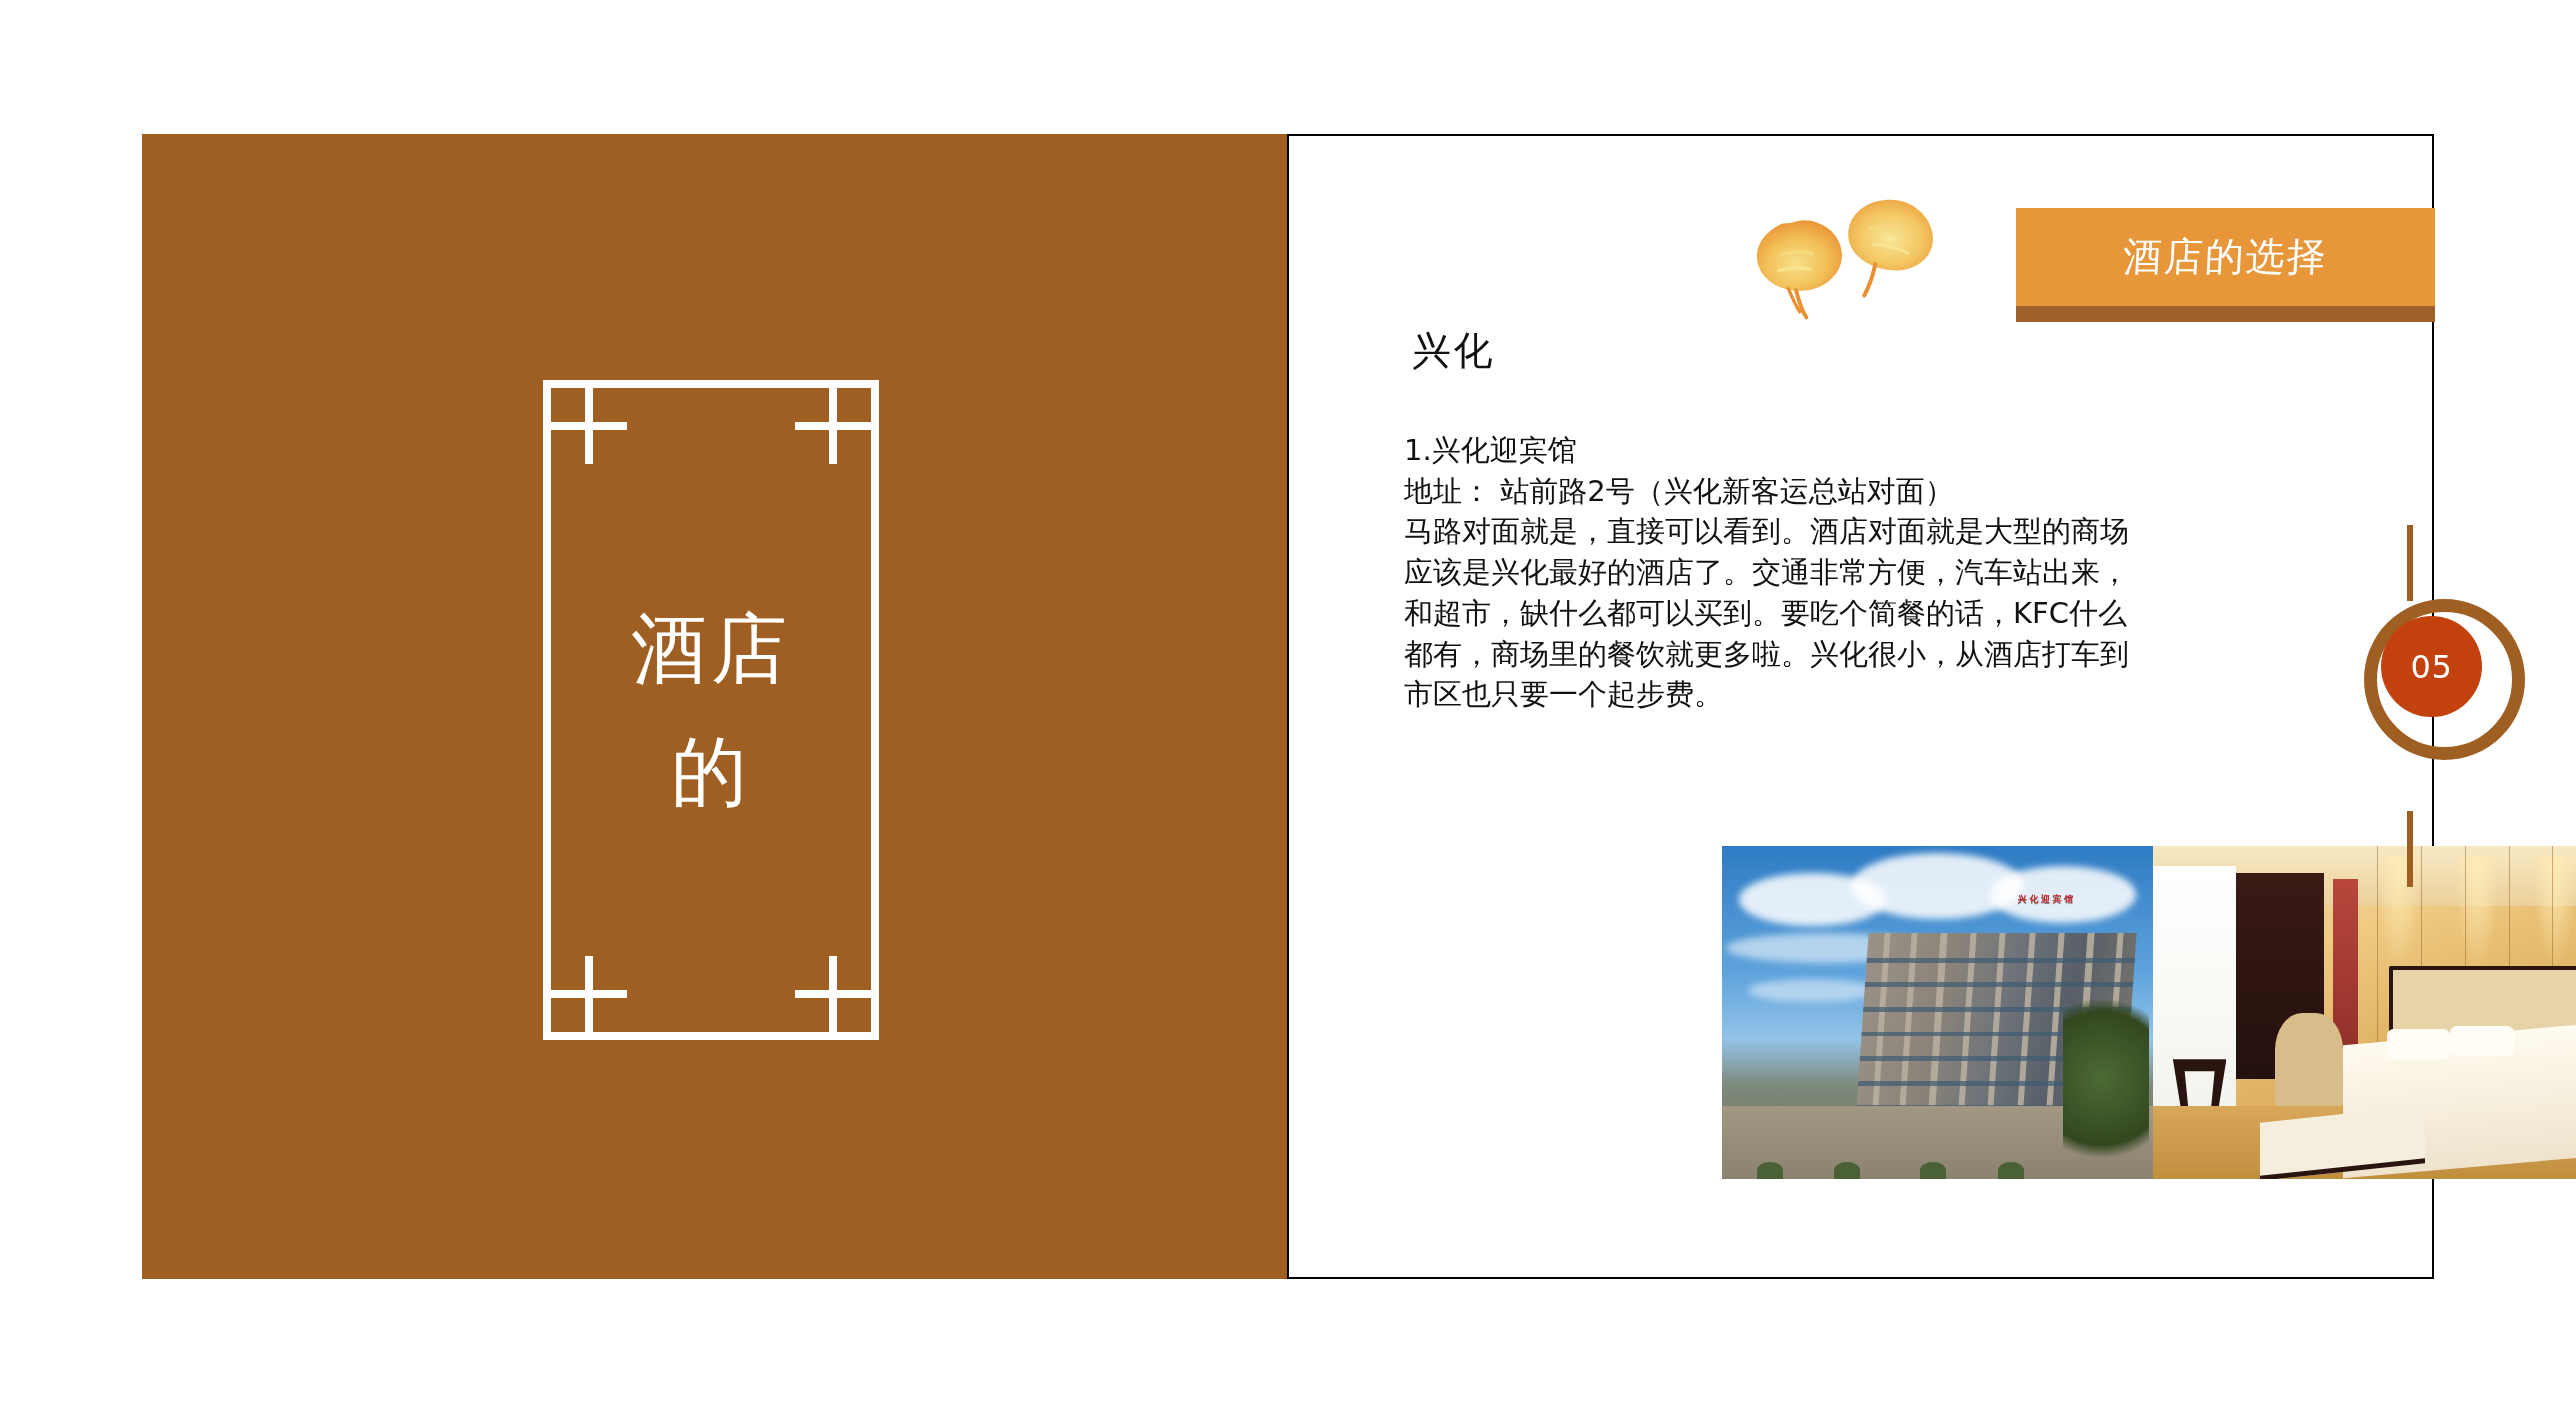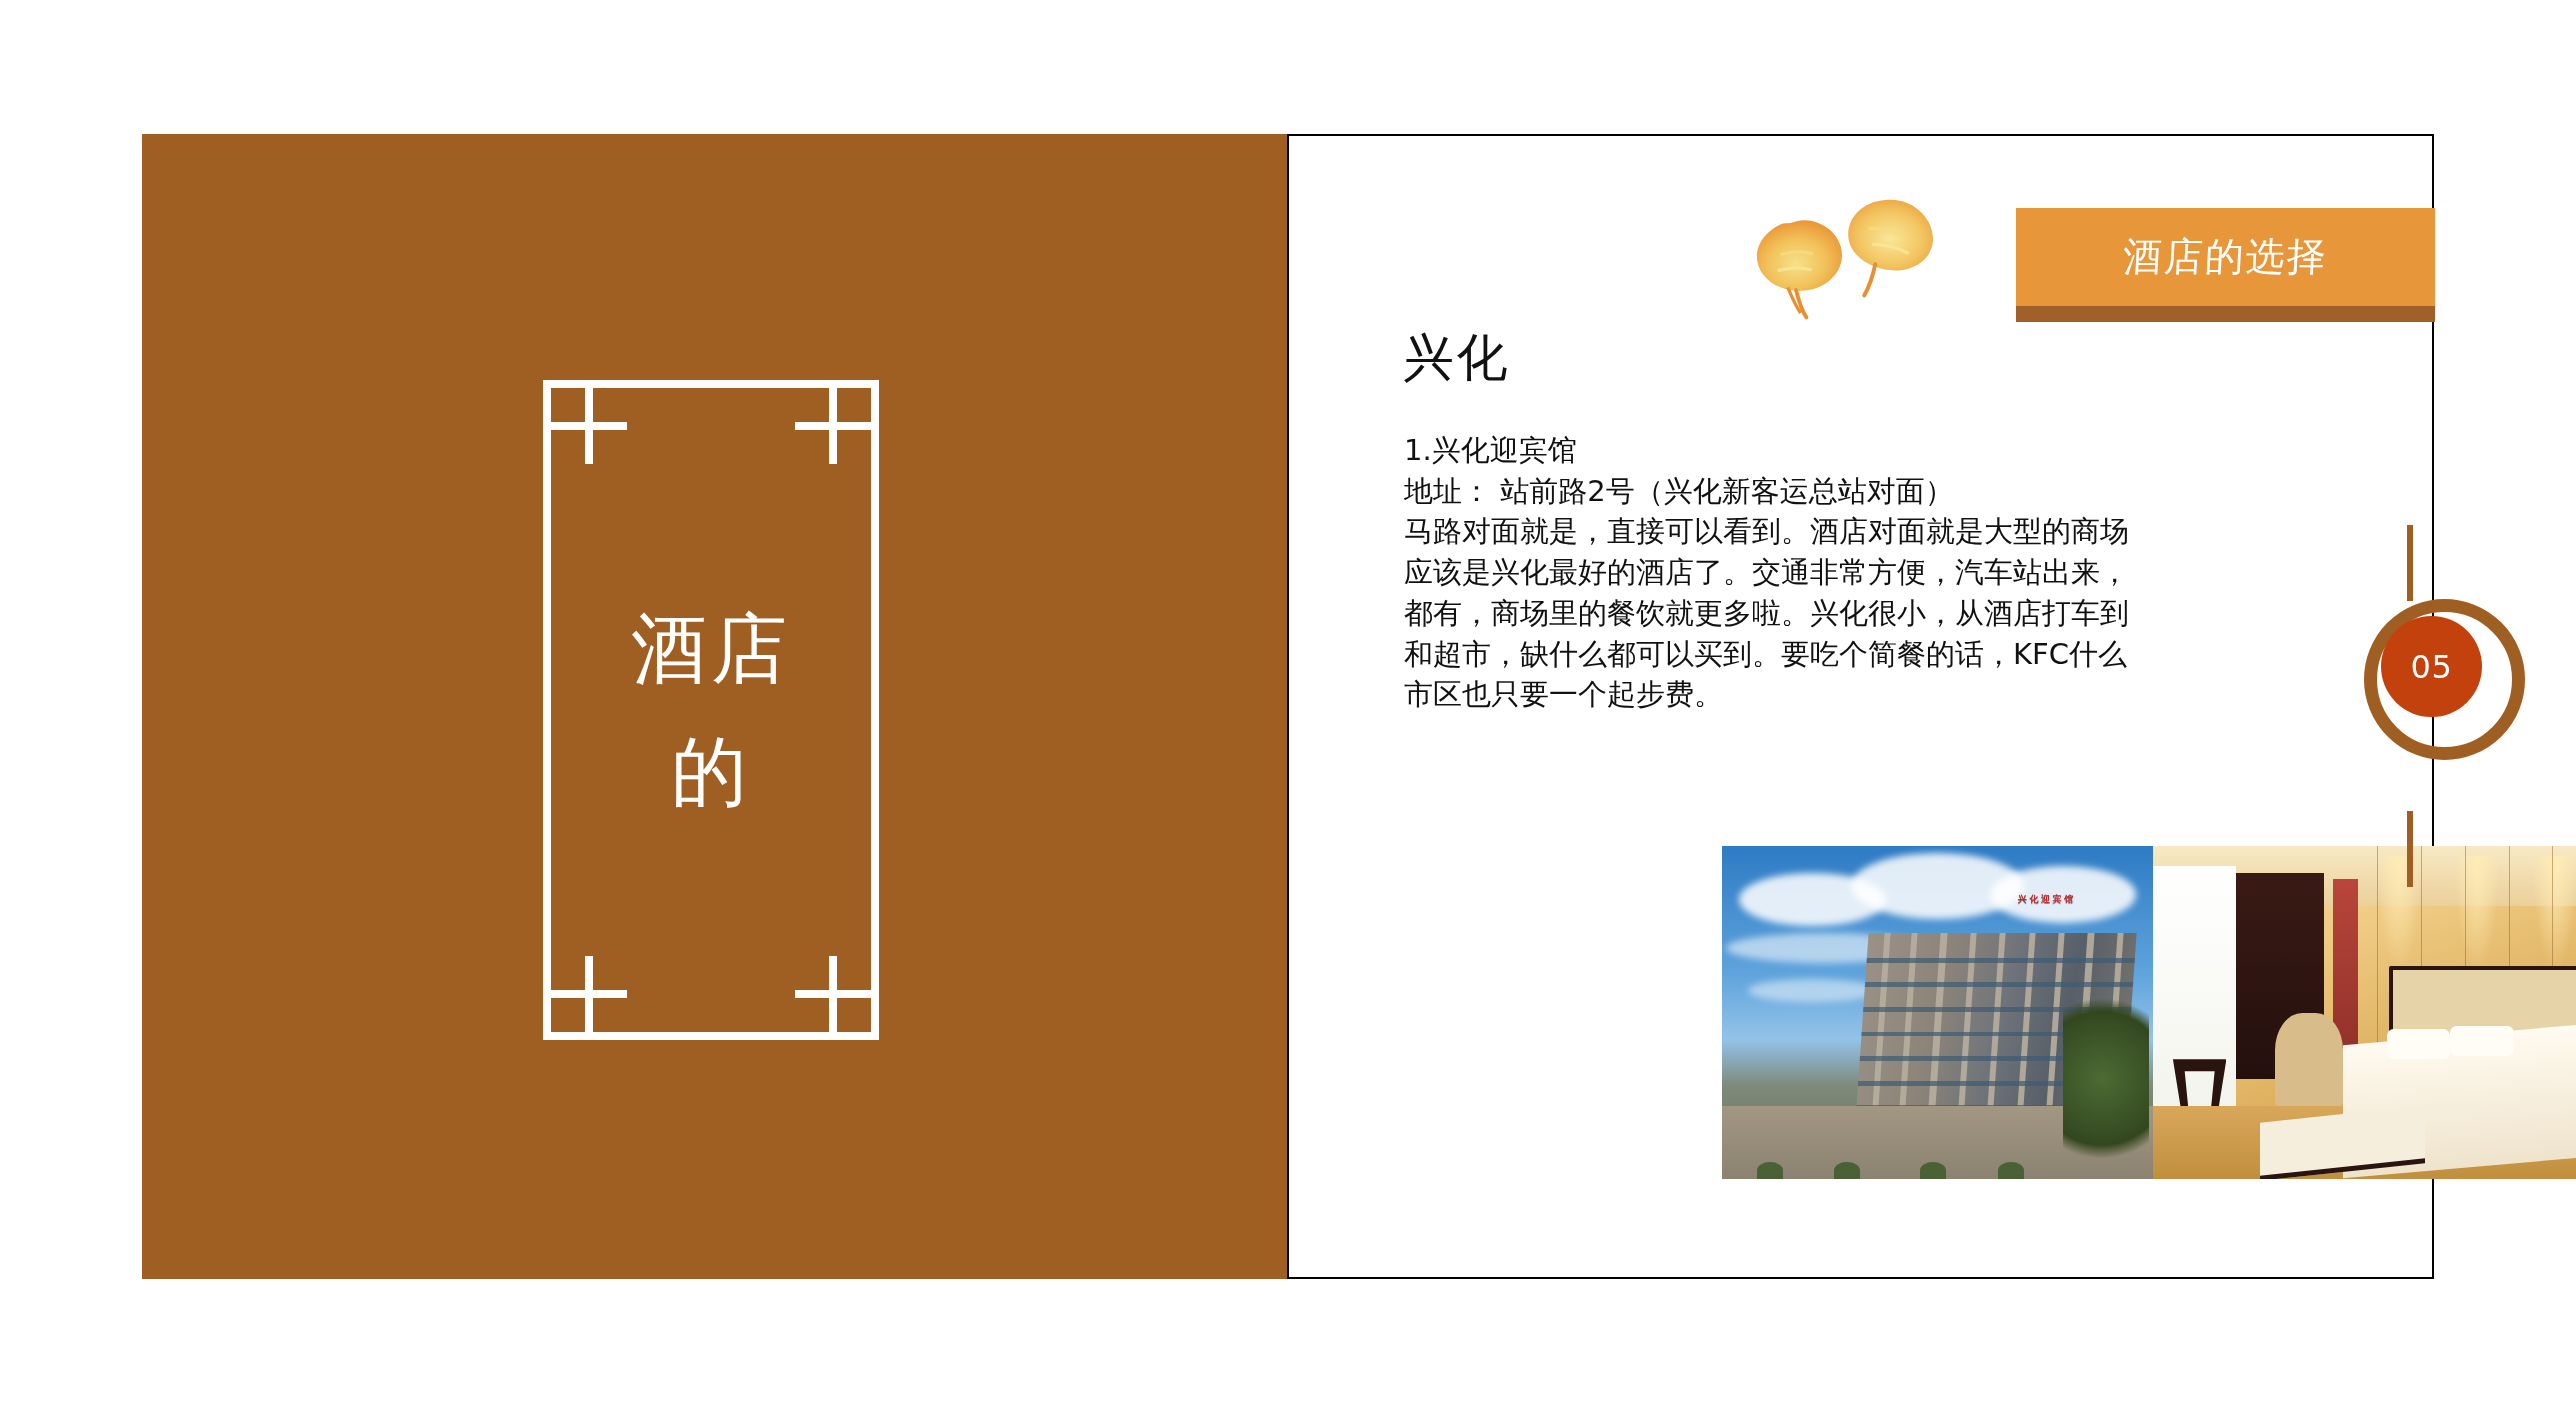--- a/index.html
+++ b/index.html
@@ -63,22 +63,22 @@
   #section-banner .btext{
     position:absolute;left:0;top:0;right:0;height:98px;
     display:flex;align-items:center;justify-content:center;
     color:#ffffff;font-size:39px;letter-spacing:1.9px;
     font-family:"DejaVu Sans","Liberation Sans",sans-serif;
     transform:skewX(-3deg);
   }
 
   
   #city-heading{
-    position:absolute;left:114px;top:188px;
-    font-size:51px;color:#111111;letter-spacing:2.6px;text-align:right;
+    position:absolute;left:123px;top:188px;
+    font-size:39px;color:#111111;letter-spacing:2.6px;text-align:right;
   }
 
   
   #body-copy{
     position:absolute;left:115px;top:294px;width:918px;
     font-size:29px;line-height:1.405;color:#111111;letter-spacing:0px;
     font-family:"DejaVu Sans","Liberation Sans",sans-serif;
   }
   #body-copy .ln{display:block;white-space:nowrap;}
 
@@ -218,22 +218,22 @@
     <div class="btext">酒店的选择</div>
   </div>
 
   <div id="city-heading">兴化</div>
 
   <div id="body-copy">
     <span class="ln">1.兴化迎宾馆</span>
     <span class="ln">地址： 站前路2号（兴化新客运总站对面）</span>
     <span class="ln">马路对面就是，直接可以看到。酒店对面就是大型的商场</span>
     <span class="ln">应该是兴化最好的酒店了。交通非常方便，汽车站出来，</span>
+    <span class="ln">和超市，缺什么都可以买到。要吃个简餐的话，KFC什么</span>
     <span class="ln">都有，商场里的餐饮就更多啦。兴化很小，从酒店打车到</span>
-    <span class="ln">和超市，缺什么都可以买到。要吃个简餐的话，KFC什么</span>
     <span class="ln">市区也只要一个起步费。</span>
   </div>
 
   <div id="photos">
     <div id="photo-exterior">
       <div class="cloud" style="left:4%;top:8%;width:34%;height:16%;"></div>
       <div class="cloud" style="left:30%;top:2%;width:40%;height:20%;"></div>
       <div class="cloud" style="left:1%;top:26%;width:46%;height:9%;opacity:.65;"></div>
       <div class="cloud" style="left:6%;top:40%;width:30%;height:7%;opacity:.55;"></div>
       <div class="cloud" style="left:62%;top:6%;width:34%;height:17%;"></div>

